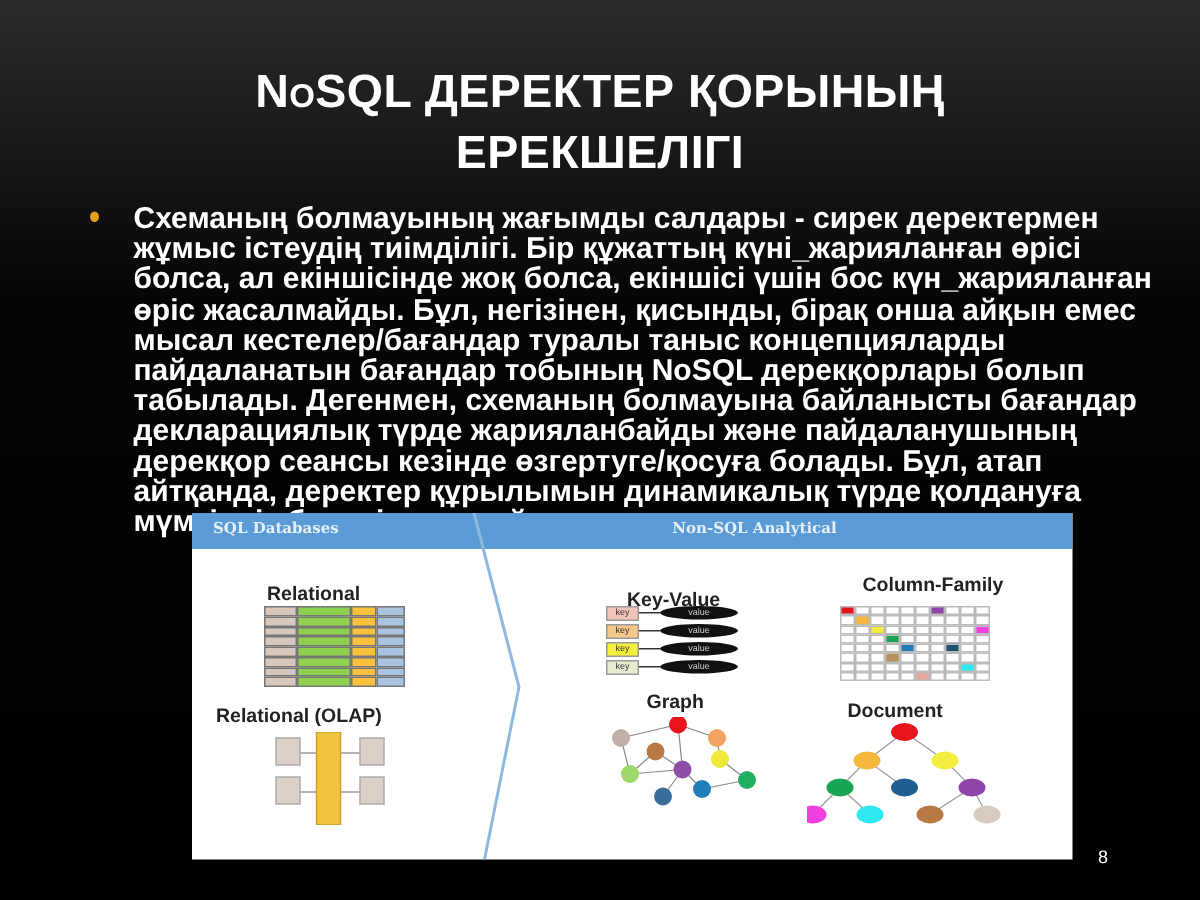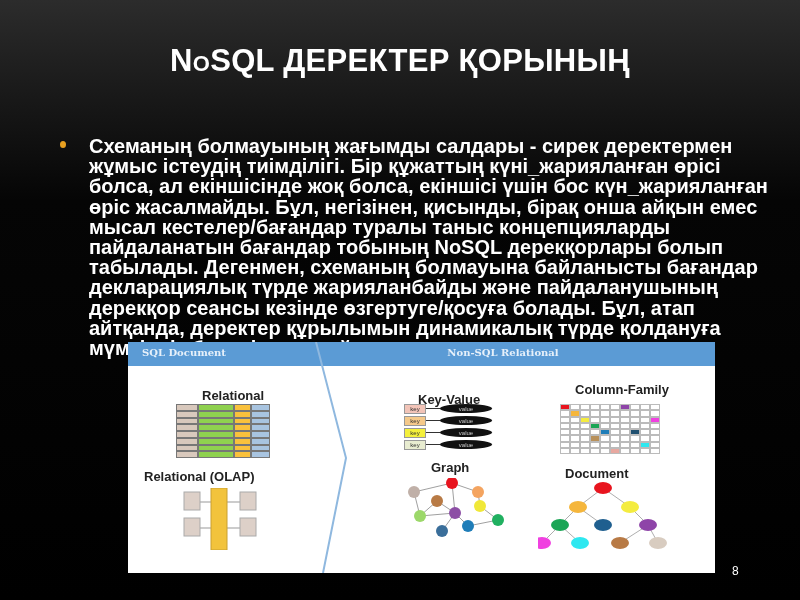--- a/index.html
+++ b/index.html
@@ -65,37 +65,38 @@
     position: absolute; left: 432px; top: 62px; width: 100px; height: 50px;
     display: grid; grid-template-columns: repeat(10, 10px); grid-template-rows: repeat(8, 6.25px);
   }
   .cf-grid div { border: 0.5px solid #bbb; box-sizing: border-box; }
 </style>
 </head>
 <body>
 
 <div class="title">
   <span>N</span><span class="small-o">O</span><span>SQL ДЕРЕКТЕР ҚОРЫНЫҢ</span><br>
+  <span>ЕРЕКШЕЛІГІ</span>
 </div>
 
 <div class="bullet-wrap">
   <div class="bullet-dot" style="background: rgb(232, 160, 32);"></div>
   <div class="body-text"> Схеманың болмауының жағымды салдары - сирек деректермен жұмыс істеудің тиімділігі. Бір құжаттың күні_жарияланған өрісі болса, ал екіншісінде жоқ болса, екіншісі үшін бос күн_жарияланған өріс жасалмайды. Бұл, негізінен, қисынды, бірақ онша айқын емес мысал кестелер/бағандар туралы таныс концепцияларды пайдаланатын бағандар тобының NoSQL дерекқорлары болып табылады. Дегенмен, схеманың болмауына байланысты бағандар декларациялық түрде жарияланбайды және пайдаланушының дерекқор сеансы кезінде өзгертуге/қосуға болады. Бұл, атап айтқанда, деректер құрылымын динамикалық түрде қолдануға мүмкіндік береді және пайдаланушы</div>
 </div>
 
 <div class="diagram">
   <div class="diag-header" style="background: rgb(91, 155, 213);"></div>
-  <div class="hdr-label hdr-sql">SQL Document</div>
-  <div class="hdr-label hdr-nosql">Non-SQL Relational</div>
+  <div class="hdr-label hdr-sql">SQL Databases</div>
+  <div class="hdr-label hdr-nosql">Non-SQL Analytical</div>
 
   <svg class="divider" width="587" height="231">
     <polyline points="188,0 218,116 195,231" fill="none" stroke="#8fb8df" stroke-width="2"></polyline>
   </svg>
 
-  <div class="cat-label" style="left:50px;top:46px;margin-left:24px;">Relational</div>
+  <div class="cat-label" style="left:50px;top:46px;">Relational</div>
   <div class="rel-table" id="relTable">
       <div style="background: rgb(216, 200, 188);"></div>
       <div style="background: rgb(143, 209, 79);"></div>
       <div style="background: rgb(249, 193, 60);"></div>
       <div style="background: rgb(168, 196, 224);"></div>
       <div style="background: rgb(216, 200, 188);"></div>
       <div style="background: rgb(143, 209, 79);"></div>
       <div style="background: rgb(249, 193, 60);"></div>
       <div style="background: rgb(168, 196, 224);"></div>
       <div style="background: rgb(216, 200, 188);"></div>

